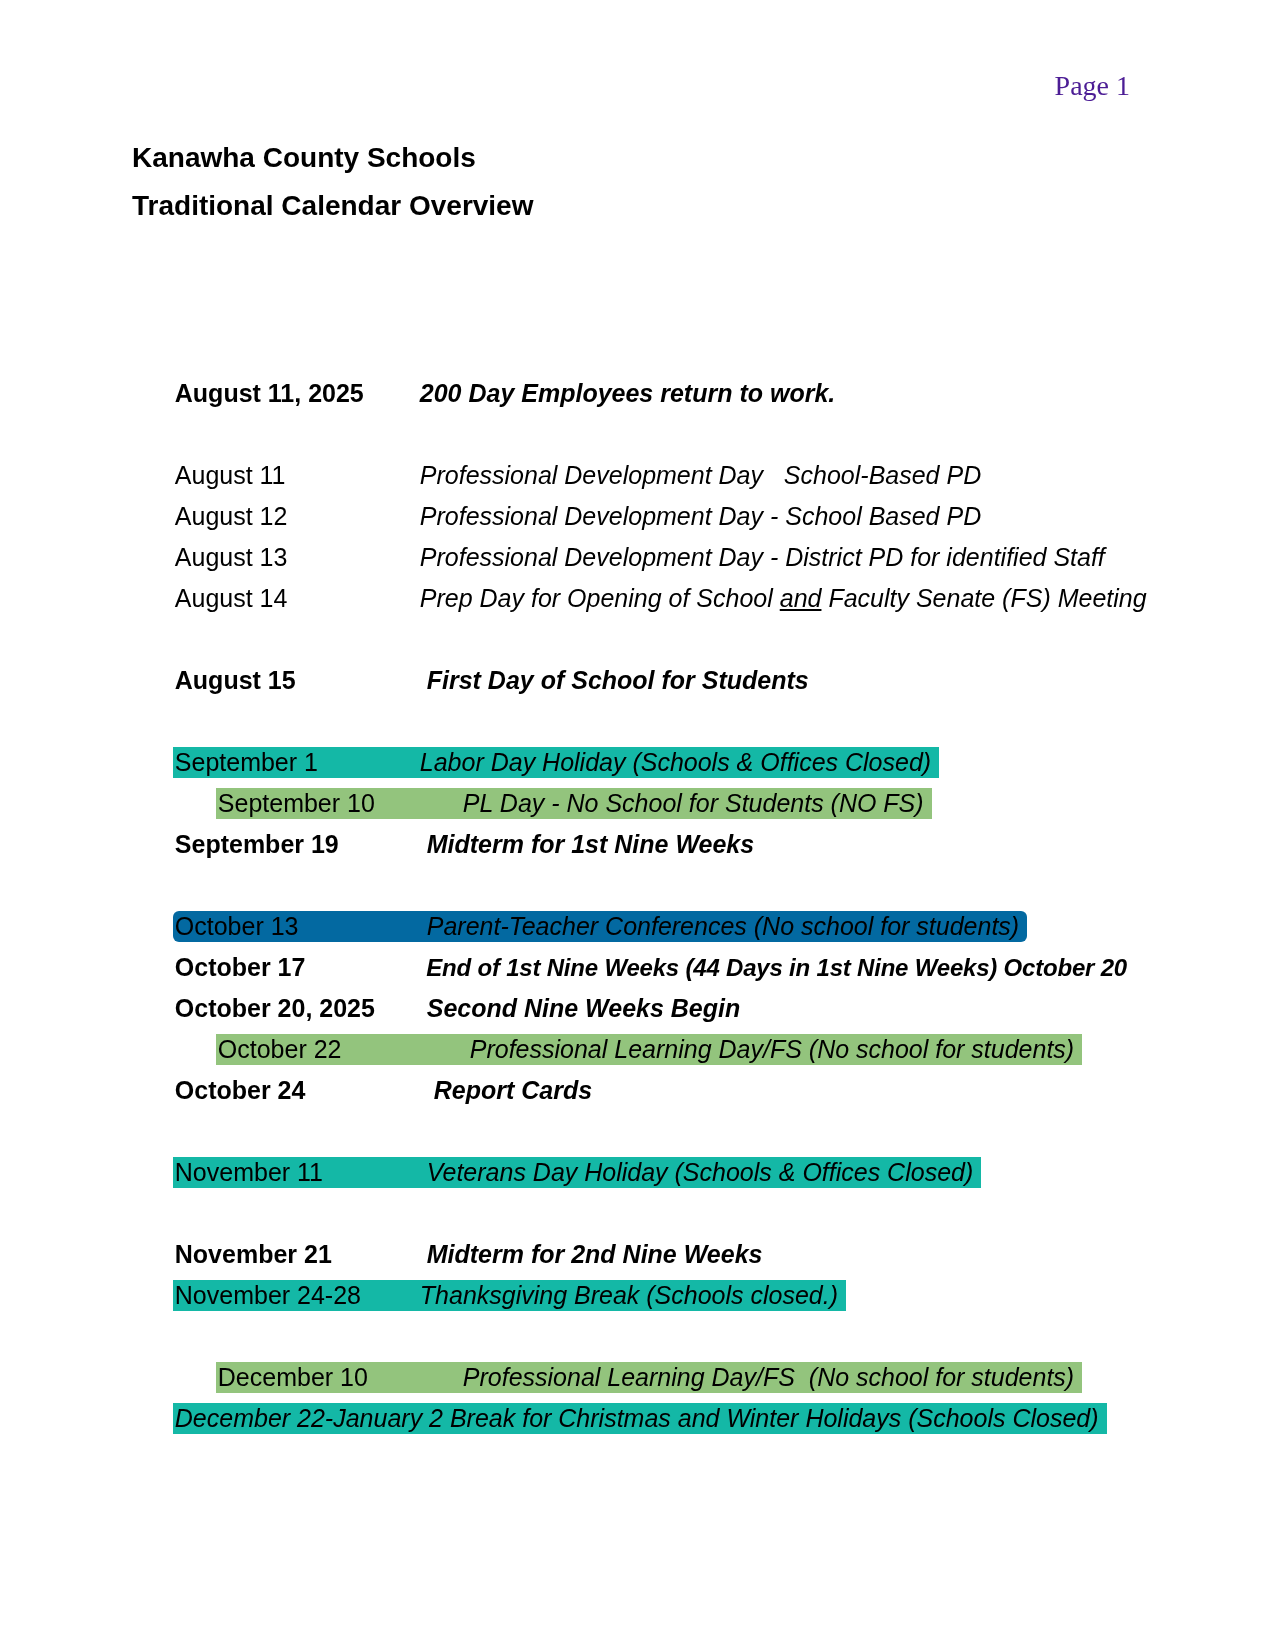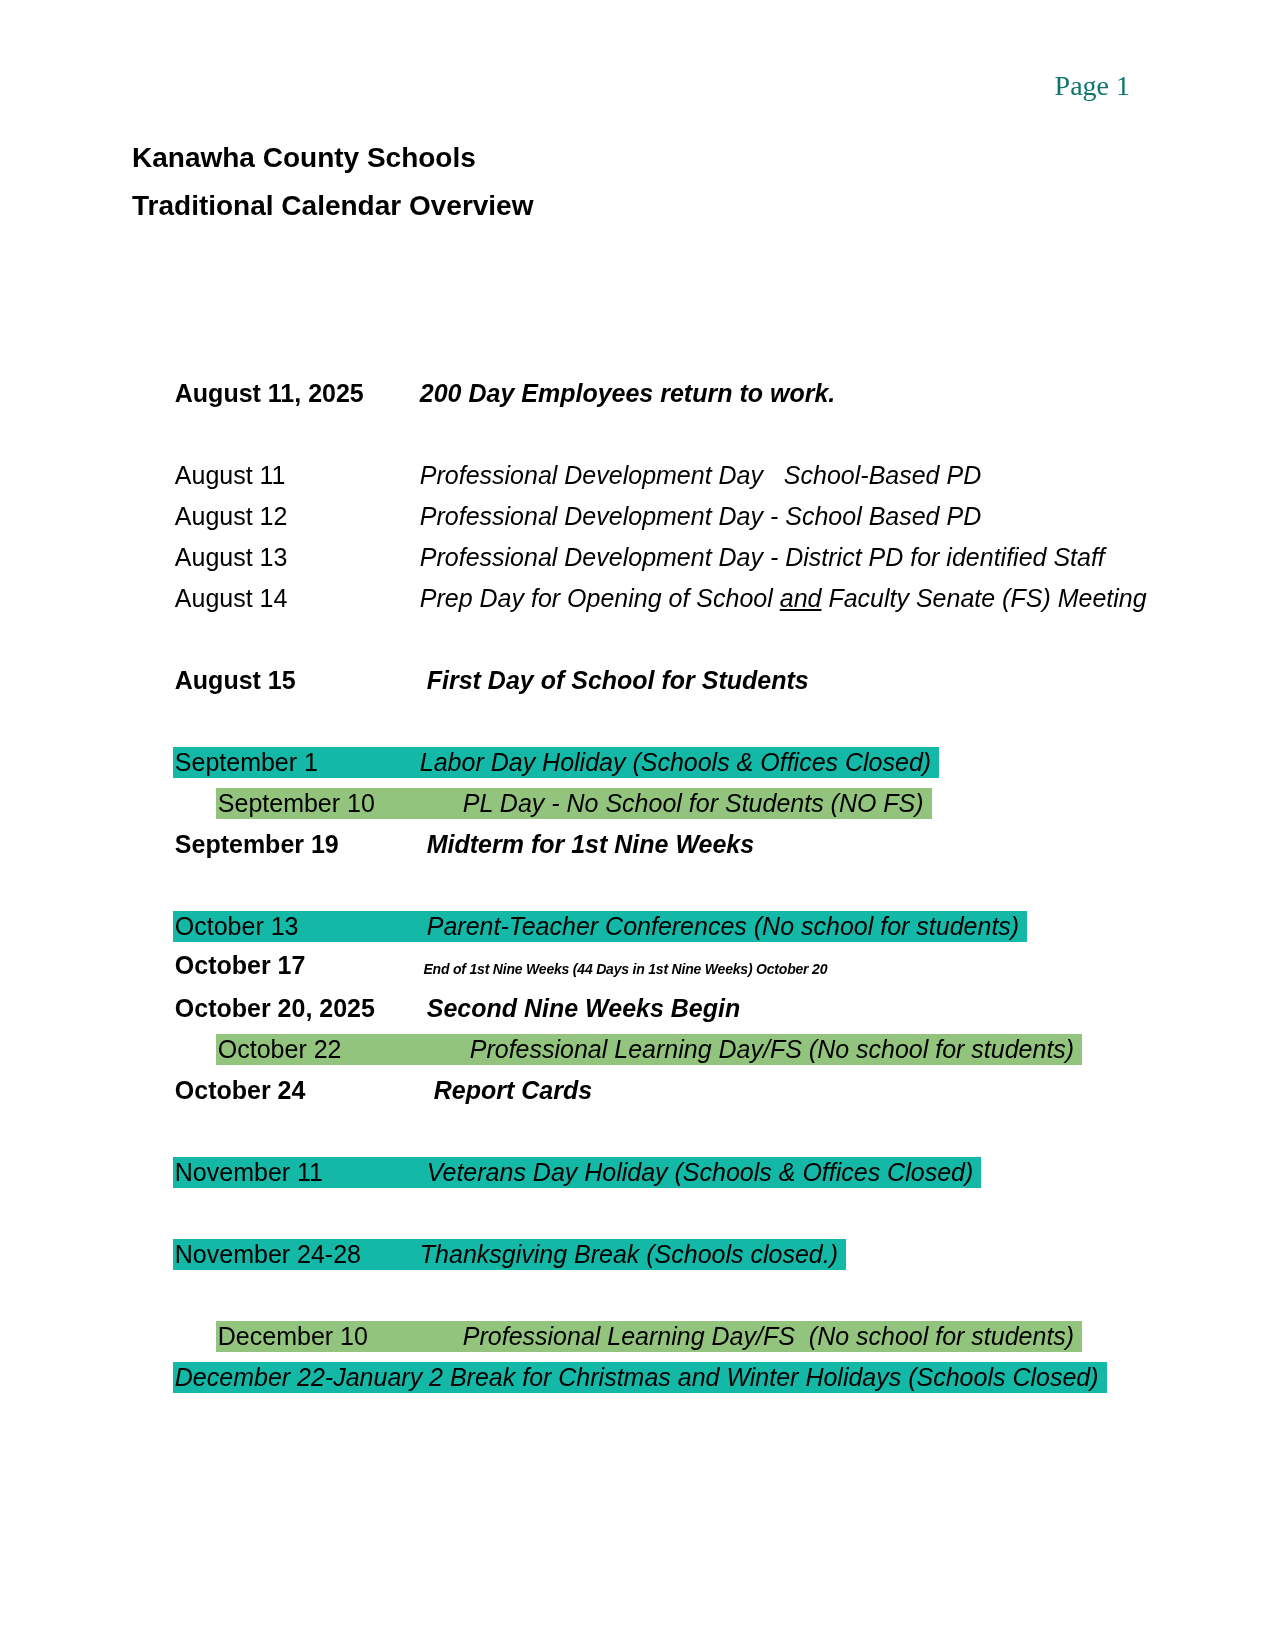--- a/index.html
+++ b/index.html
@@ -6,45 +6,45 @@
   body {
     width:1275px; height:1650px;
     background:#ffffff;
     font-family:"Liberation Sans", sans-serif;
     font-size:25px; color:#000;
     position:relative; overflow:hidden;
   }
   .page-number {
     position:absolute; top:70px; right:145px;
     font-family:"Liberation Serif", serif;
-    font-size:28px; color:#0f766e;
+    font-size:28px; color:#4c1d95;
   }
   .title-block {
     position:absolute; top:134px; left:132px; width:920px;
     text-align:left; font-weight:bold; font-size:28px;
     line-height:48px;
   }
   .rows {
     position:absolute; top:330px; left:147px; width:1060px;
   }
   .row { height:41px; line-height:41px; white-space:pre; }
   .spacer { height:41px; }
   .row.bold { font-weight:bold; }
   .hl {
     display:inline-block; line-height:31px;
     padding:0 8px 0 2px; margin-left:-2px;
     vertical-align:middle;
   }
   .hl-none   { background:transparent; }
   .hl-yellow { background:#14b8a6; }
   .hl-green  { background:#93c47d;margin-left:41px; }
-  .hl-pink   { background:#14b8a6; }
+  .hl-pink   { background:#0369a1;border-radius:6px; }
   .date { display:inline-block; width:245px; vertical-align:top; }
   .desc { display:inline;font-style:italic; }
-  .desc-condensed .desc { font-size:14px; letter-spacing:-0.2px; }
+  .desc-condensed .desc { font-size:24px; letter-spacing:-0.2px; }
   .u { text-decoration:underline; }
 </style>
 </head>
 <body>
 
 <div class="page-number">Page 1</div>
 
 <div class="title-block">
   <div>Kanawha County Schools</div>
   <div>Traditional Calendar Overview</div>
@@ -102,20 +102,23 @@
   <div class="row bold">
     <span class="hl hl-none"><span class="date">October 24</span><span class="desc">  Report Cards</span></span>
   </div>
   <div class="spacer"></div>
 
   <div class="row">
     <span class="hl hl-yellow"><span class="date">November 11</span><span class="desc"> Veterans Day Holiday (Schools &amp; Offices Closed)</span></span>
   </div>
   <div class="spacer"></div>
 
+  <div class="row bold">
+    <span class="hl hl-none"><span class="date">November 21</span><span class="desc"> Midterm for 2nd Nine Weeks</span></span>
+  </div>
   <div class="row">
     <span class="hl hl-yellow"><span class="date">November 24-28</span><span class="desc">Thanksgiving Break (Schools closed.)</span></span>
   </div>
   <div class="spacer"></div>
 
   <div class="row">
     <span class="hl hl-green"><span class="date">December 10</span><span class="desc">Professional Learning Day/FS  (No school for students)</span></span>
   </div>
   <div class="row">
     <span class="hl hl-yellow"><span class="desc">December 22-January 2 Break for Christmas and Winter Holidays (Schools Closed)</span></span>

